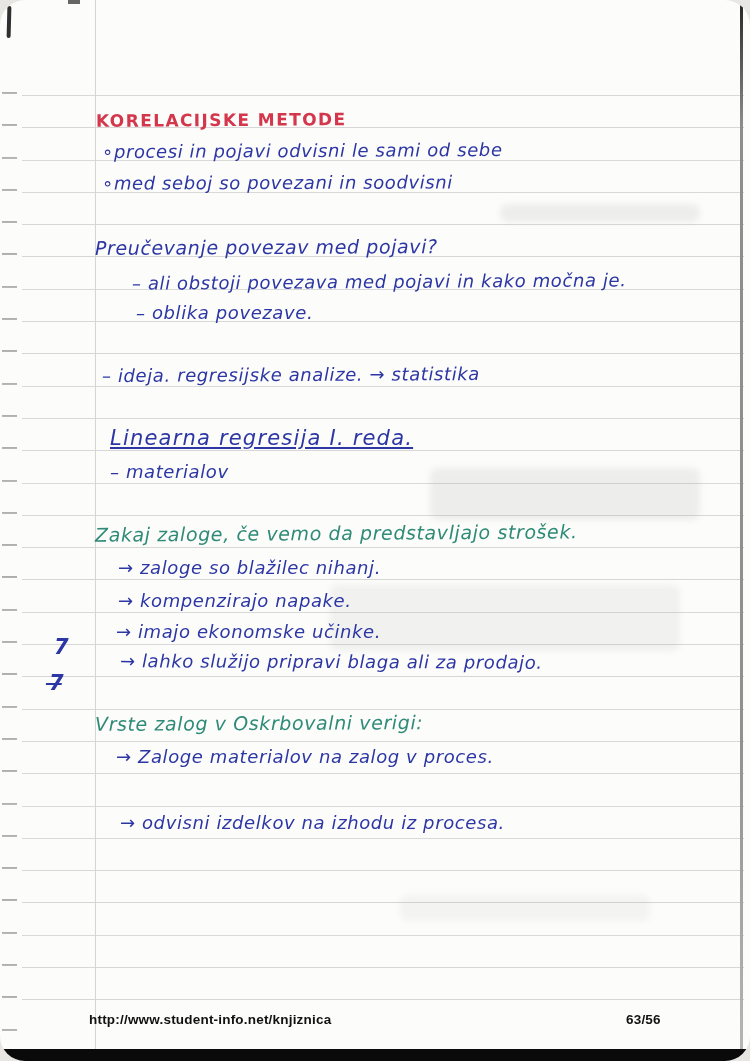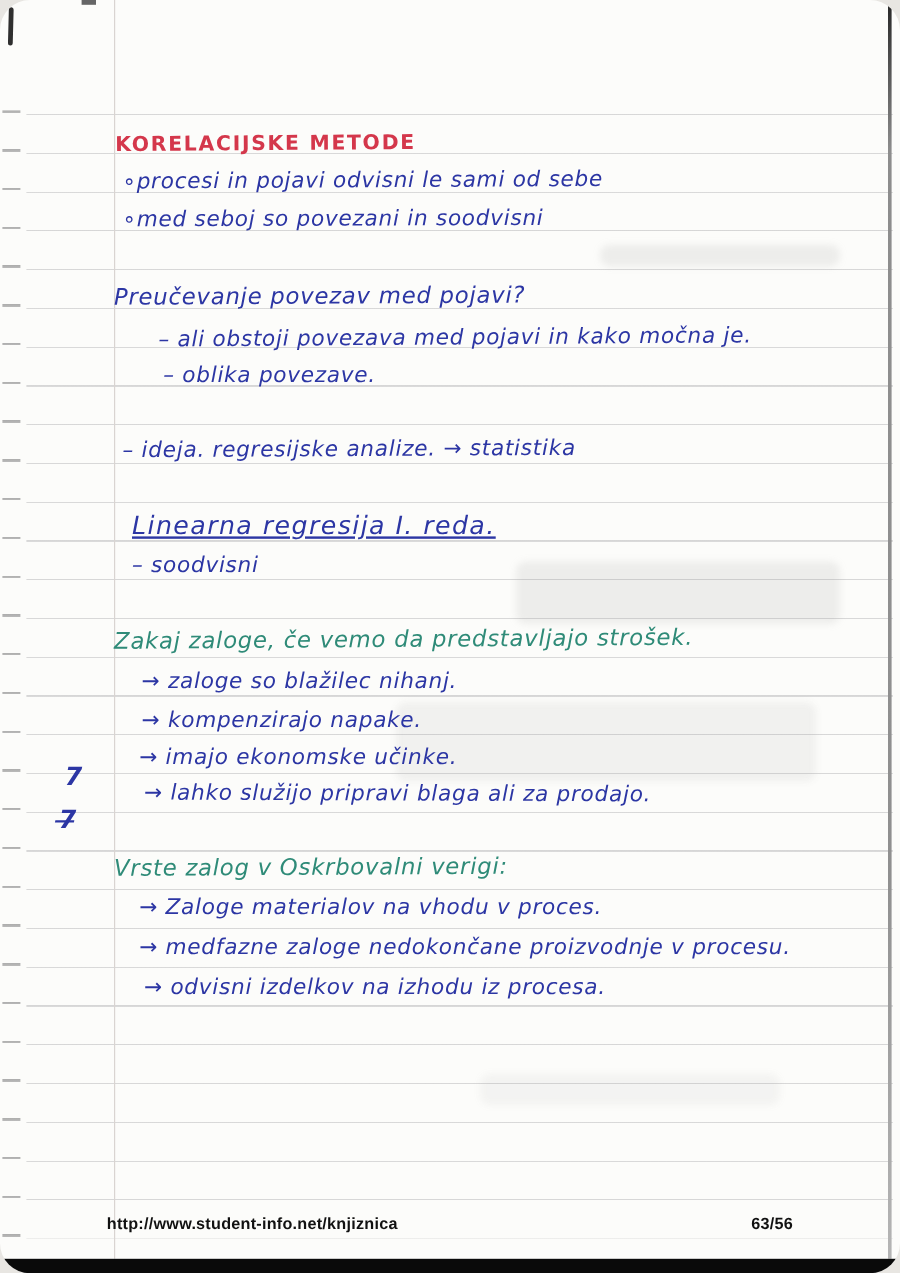--- a/index.html
+++ b/index.html
@@ -93,31 +93,30 @@
   <div class="hand sz18 ink-blue" style="left:102px;top:142px;transform:rotate(-.3deg)">∘procesi in pojavi odvisni le sami od sebe</div>
   <div class="hand sz18 ink-blue" style="left:102px;top:174px;transform:rotate(-.2deg)">∘med seboj so povezani in soodvisni</div>
 
   <div class="hand sz19 ink-blue" style="left:95px;top:238px;transform:rotate(-.3deg)">Preučevanje povezav med pojavi?</div>
   <div class="hand sz18 ink-blue" style="left:132px;top:273px;transform:rotate(-.4deg)">– ali obstoji povezava med pojavi in kako močna je.</div>
   <div class="hand sz18 ink-blue" style="left:136px;top:304px">– oblika povezave.</div>
 
   <div class="hand sz18 ink-blue" style="left:102px;top:366px;transform:rotate(-.3deg)">– ideja. regresijske analize. → statistika</div>
 
   <div class="hand sz21 ink-blue" style="left:110px;top:428px">Linearna regresija I. reda.</div>
-  <div class="hand sz18 ink-blue" style="left:110px;top:463px">– soodvisni</div>
+  <div class="hand sz18 ink-blue" style="left:110px;top:463px">– materialov</div>
 
   <div class="hand sz19 ink-green" style="left:95px;top:524px;transform:rotate(-.4deg)">Zakaj zaloge, če vemo da predstavljajo strošek.</div>
   <div class="hand sz18 ink-blue" style="left:118px;top:559px">→ zaloge so blažilec nihanj.</div>
   <div class="hand sz18 ink-blue" style="left:116px;top:623px">→ imajo ekonomske učinke.</div>
   <div class="hand sz18 ink-blue" style="left:118px;top:592px">→ kompenzirajo napake.</div>
   <div class="hand sz18 ink-blue" style="left:120px;top:653px;transform:rotate(.2deg)">→ lahko služijo pripravi blaga ali za prodajo.</div>
 
   <div class="hand sz19 ink-green" style="left:95px;top:714px;transform:rotate(-.3deg)">Vrste zalog v Oskrbovalni verigi:</div>
-  <div class="hand sz18 ink-blue" style="left:116px;top:748px">→ Zaloge materialov na vhodu v proces.</div>
-  <div class="hand sz18 ink-blue" style="left:116px;top:781px">→ medfazne zaloge nedokončane proizvodnje v procesu.</div>
+  <div class="hand sz18 ink-blue" style="left:116px;top:748px">→ Zaloge materialov na zalog v proces.</div>
   <div class="hand sz18 ink-blue" style="left:120px;top:814px">→ odvisni izdelkov na izhodu iz procesa.</div>
 
   <div class="hand mark ink-blue" style="left:54px;top:637px">7</div>
   <div class="hand mark ink-blue" style="left:49px;top:673px">7̶</div>
 
   <div class="footer-url">http://www.student-info.net/knjiznica</div>
   <div class="footer-page">63/56</div>
 
   <div class="bottom-bar"></div>
 </div>

